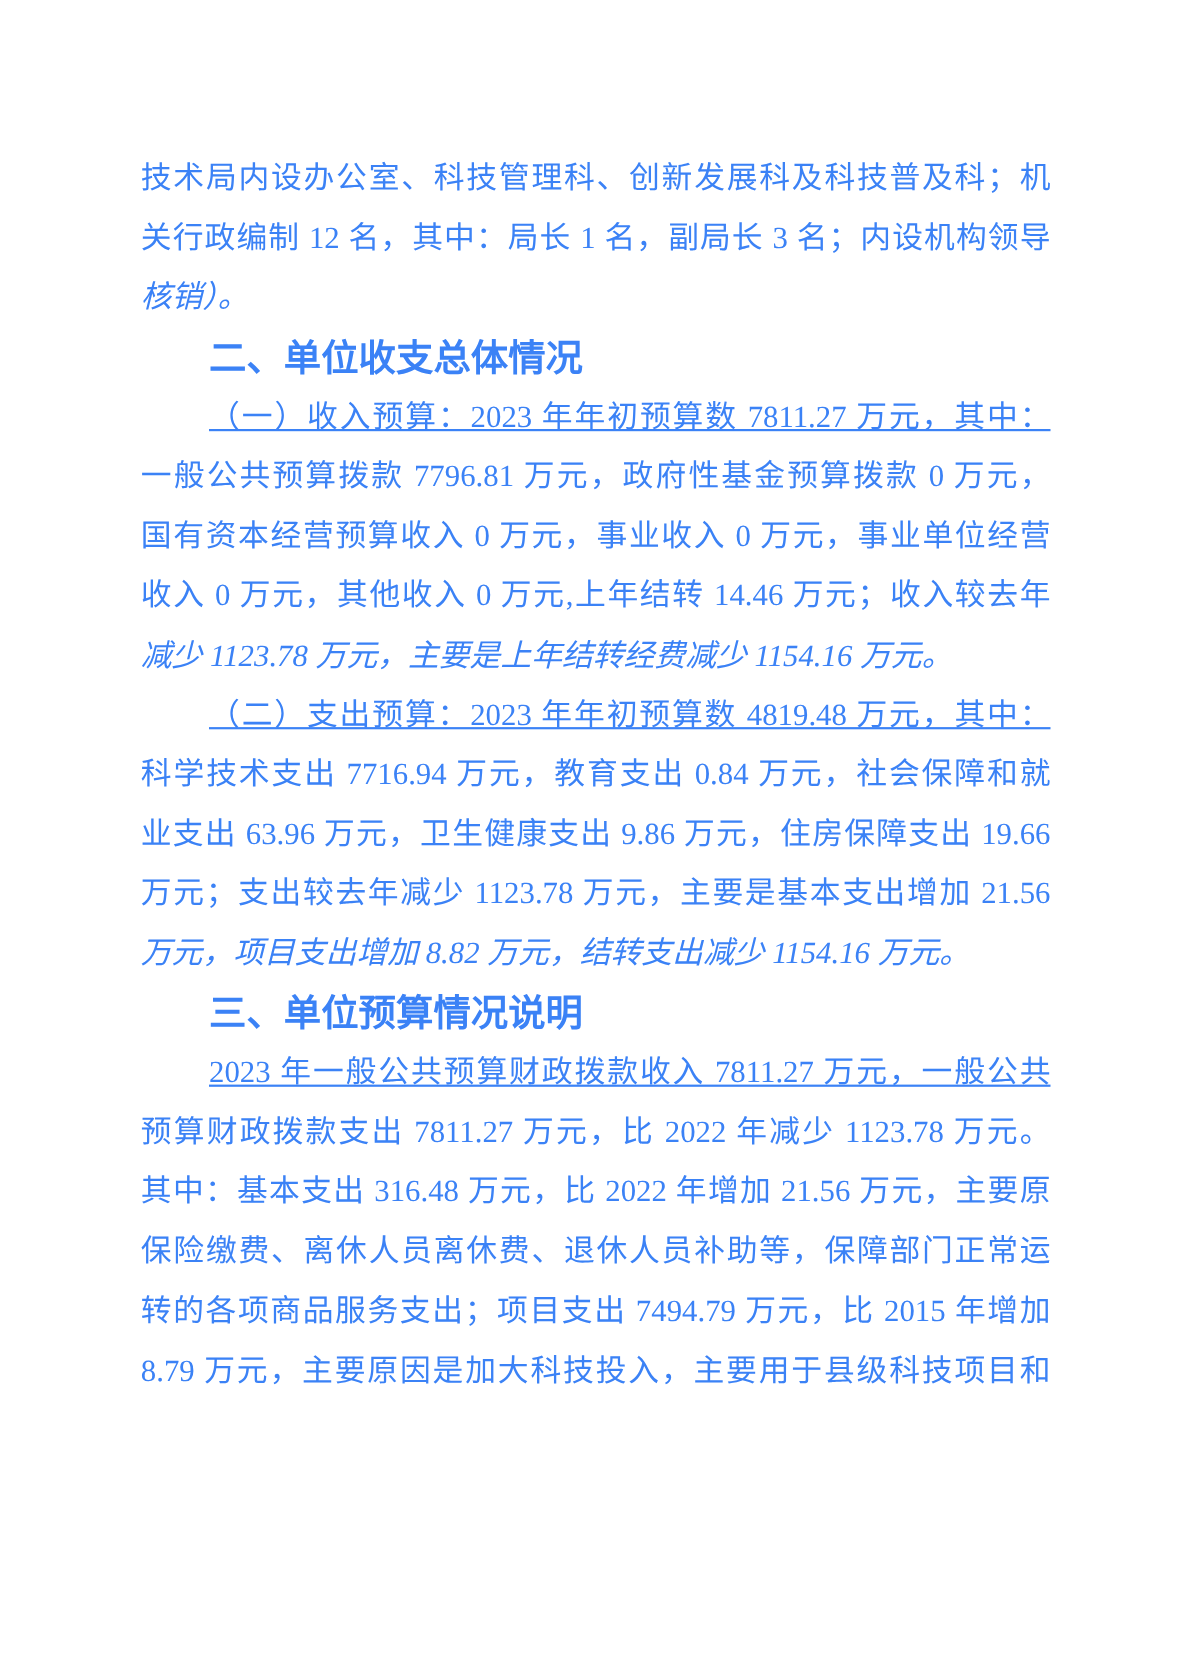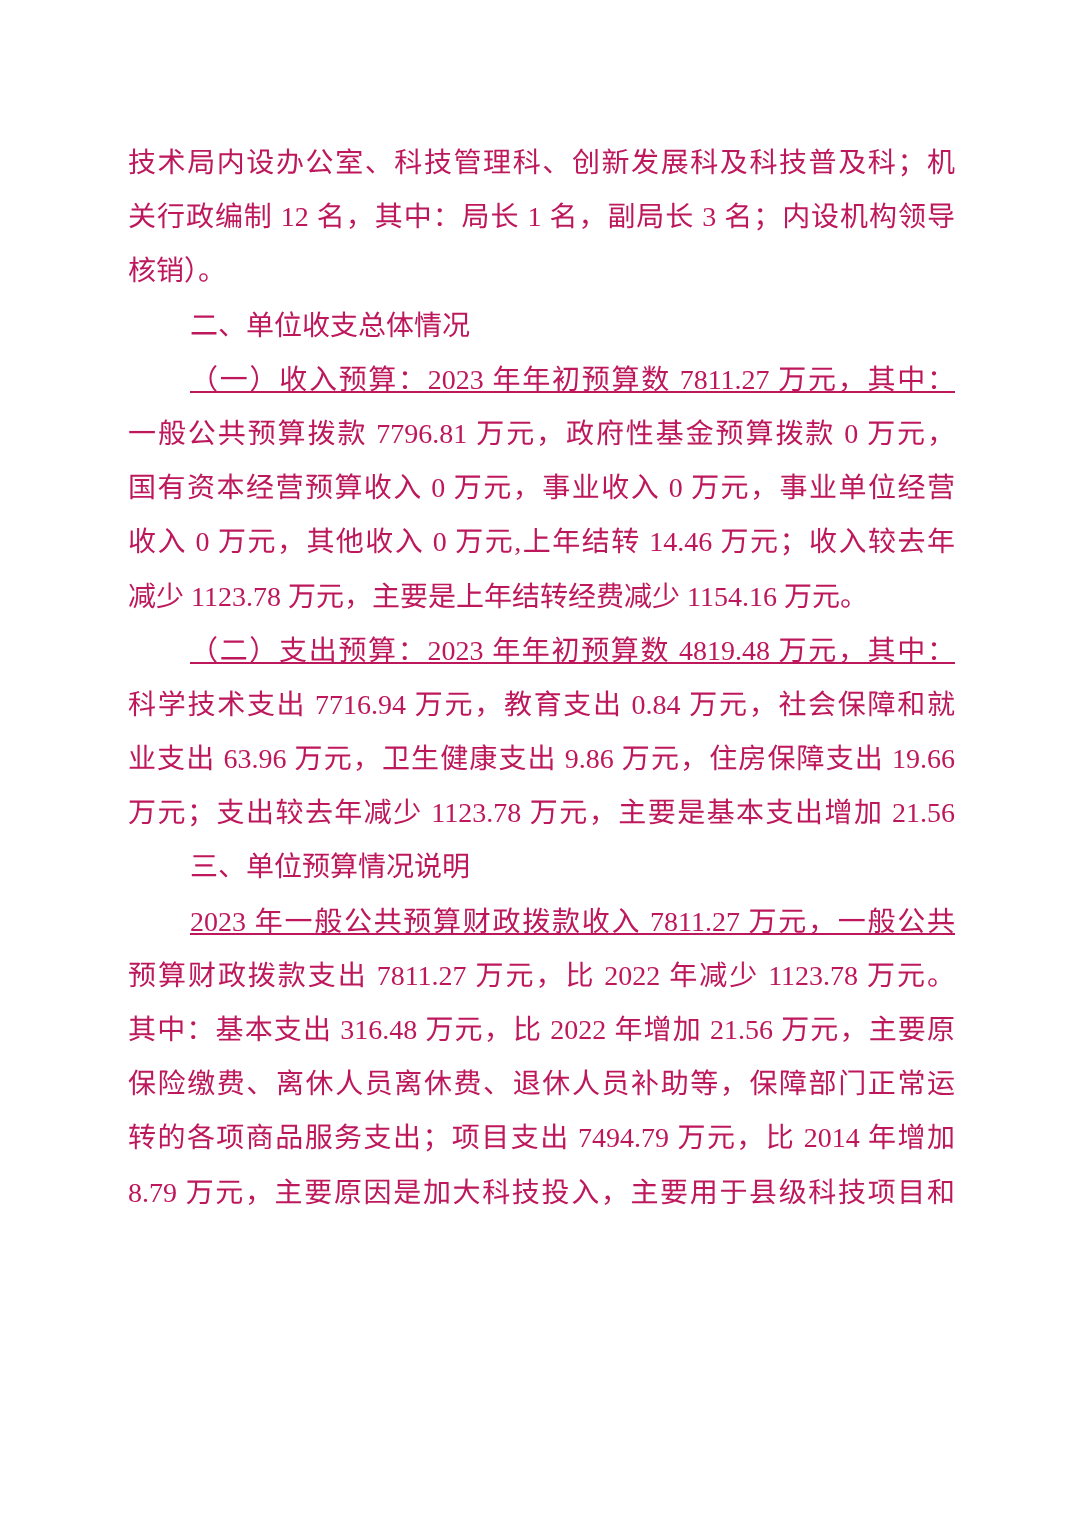--- a/index.html
+++ b/index.html
@@ -12,38 +12,38 @@
     width: 1074px;
     height: 1520px;
     background: #ffffff;
     overflow: hidden;
   }
   .text-block {
     position: absolute;
     left: 128px;
     top: 136px;
     width: 827px;
-    color: #be185d;
+    color: #3b82f6;
     font-family: "Liberation Serif", "DejaVu Serif", serif;
     font-size: 28px;
   }
   .para { margin: 0; padding: 0; }
   .line {
     height: 54.2px;
     line-height: 54.2px;
     text-align: justify;
     text-align-last: justify;
     overflow: visible;
   }
   .line.first-indent { text-indent: 62px; text-decoration: underline; }
-  .line.para-end { text-align-last: left; }
+  .line.para-end { text-align-last: left; font-style: italic; }
   .line.heading {
     font-family: "Liberation Sans", "DejaVu Sans", sans-serif;
-    font-weight: normal;
-    font-size: 28px;
+    font-weight: bold;
+    font-size: 34px;
     text-align: right;
     text-align-last: left;
     text-indent: 62px;
   }
 </style>
 </head>
 <body>
 
 <div class="page">
   <div class="text-block">
@@ -64,29 +64,30 @@
       <div class="line">国有资本经营预算收入 0 万元，事业收入 0 万元，事业单位经营</div>
       <div class="line">收入 0 万元，其他收入 0 万元,上年结转 14.46 万元；收入较去年</div>
       <div class="line para-end">减少 1123.78 万元，主要是上年结转经费减少 1154.16 万元。</div>
     </div>
 
     <div class="para">
       <div class="line first-indent">（二）支出预算：2023 年年初预算数 4819.48 万元，其中：</div>
       <div class="line">科学技术支出 7716.94 万元，教育支出 0.84 万元，社会保障和就</div>
       <div class="line">业支出 63.96 万元，卫生健康支出 9.86 万元，住房保障支出 19.66</div>
       <div class="line">万元；支出较去年减少 1123.78 万元，主要是基本支出增加 21.56</div>
+      <div class="line para-end">万元，项目支出增加 8.82 万元，结转支出减少 1154.16 万元。</div>
     </div>
 
     <div class="para">
       <div class="line heading">三、单位预算情况说明</div>
     </div>
 
     <div class="para">
       <div class="line first-indent">2023 年一般公共预算财政拨款收入 7811.27 万元，一般公共</div>
       <div class="line">预算财政拨款支出 7811.27 万元，比 2022 年减少 1123.78 万元。</div>
       <div class="line">其中：基本支出 316.48 万元，比 2022 年增加 21.56 万元，主要原</div>
       <div class="line">保险缴费、离休人员离休费、退休人员补助等，保障部门正常运</div>
-      <div class="line">转的各项商品服务支出；项目支出 7494.79 万元，比 2014 年增加</div>
+      <div class="line">转的各项商品服务支出；项目支出 7494.79 万元，比 2015 年增加</div>
       <div class="line">8.79 万元，主要原因是加大科技投入，主要用于县级科技项目和</div>
     </div>
 
   </div>
 </div>
 
 </body></html>

